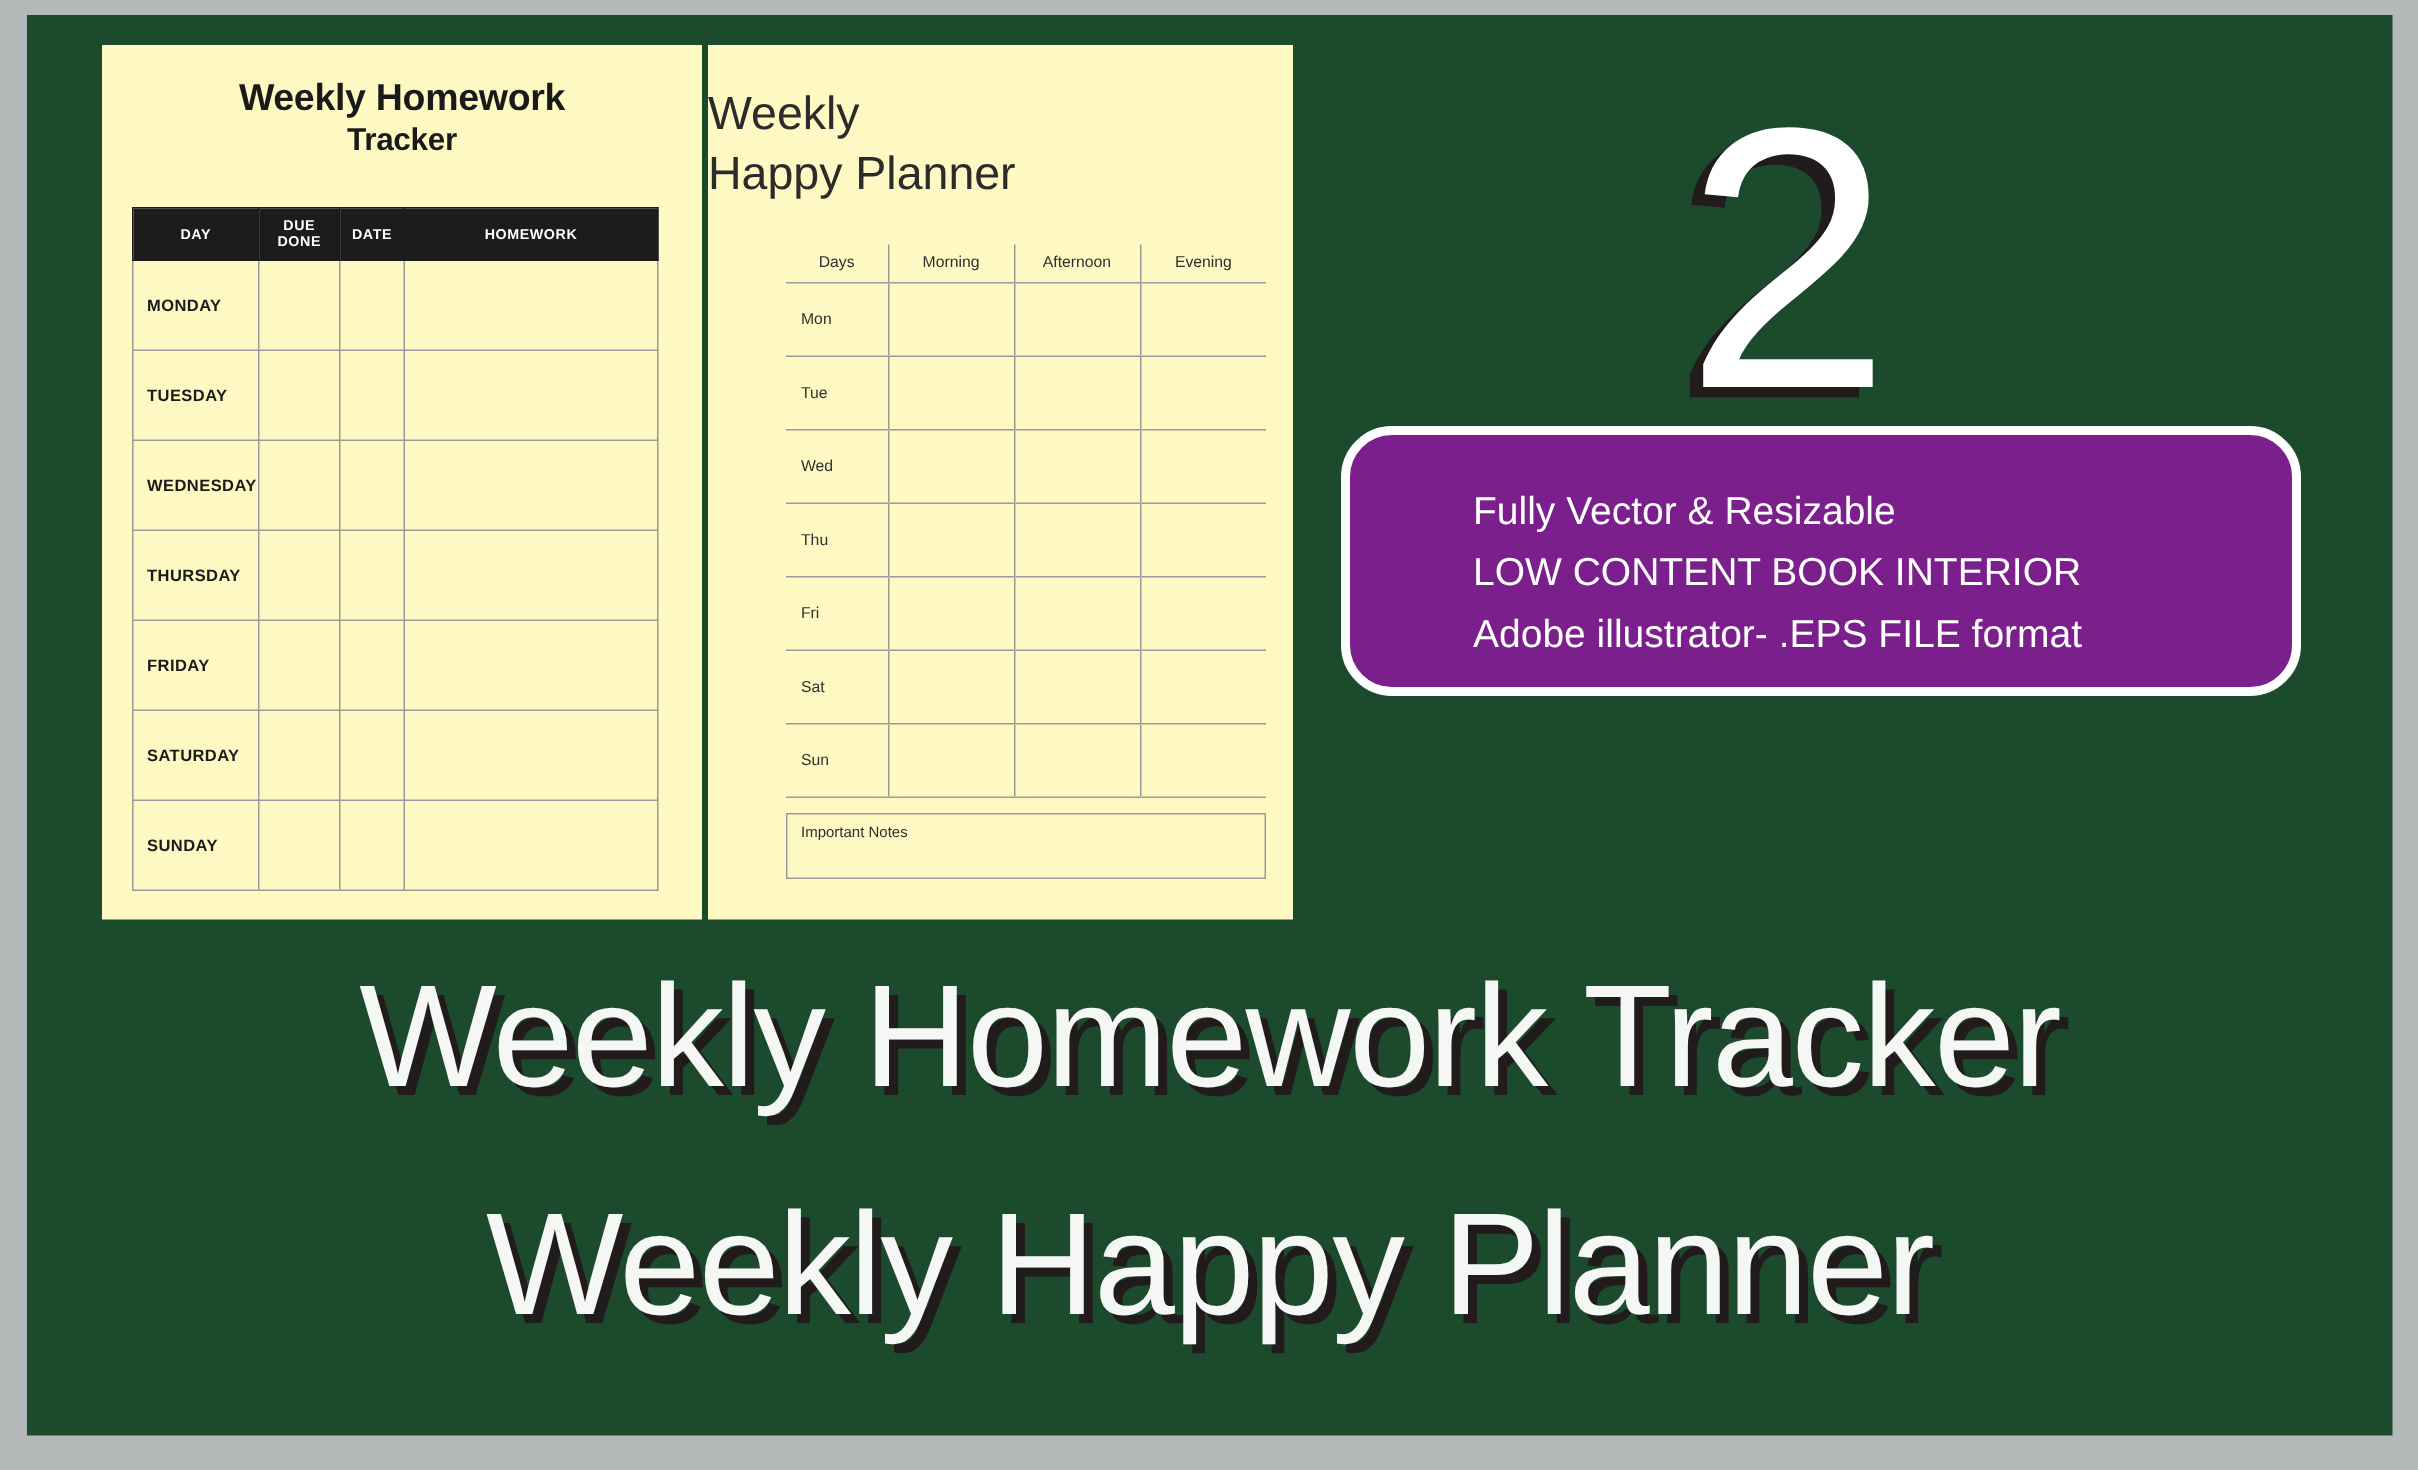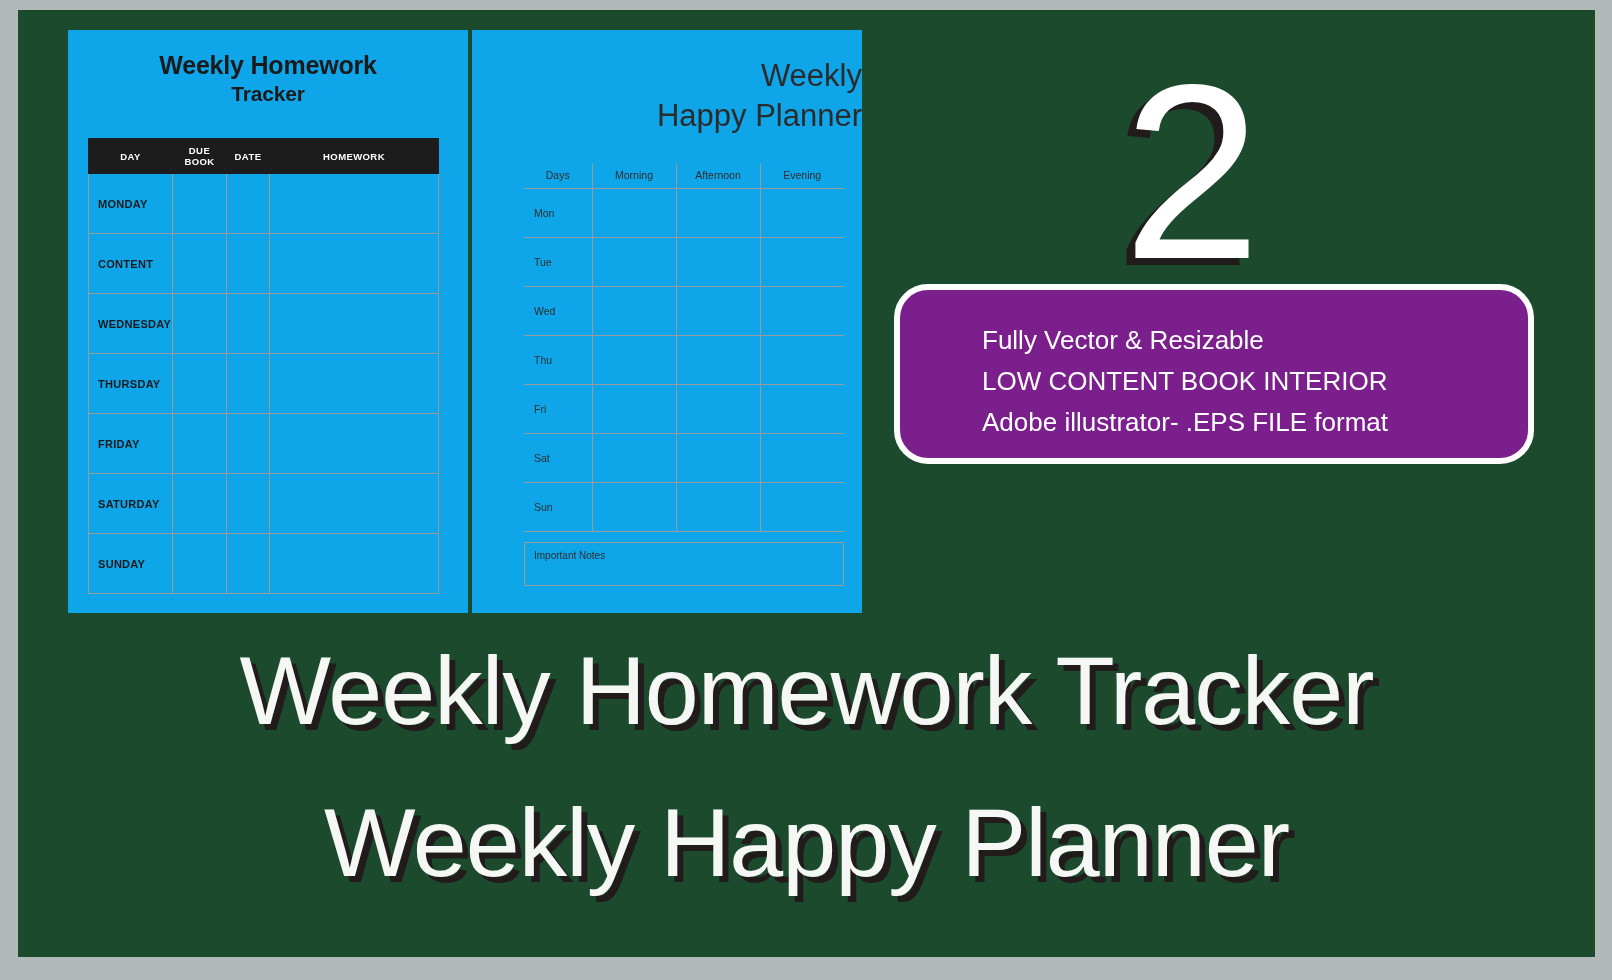--- a/index.html
+++ b/index.html
@@ -14,21 +14,21 @@
   #poster {
     position:absolute;
     left:18px; top:10px;
     width:1577px; height:947px;
     background:#1c4a2c;
   }
 
   
   .card {
     position:absolute;
-    background:#0ea5e9;
+    background:#fef9c3;
   }
   #card-homework { left:50px;  top:20px; width:400px; height:583px; }
   #card-happy    { left:454px; top:20px; width:390px; height:583px; }
 
   
   #hw-title {
     text-align:center;
     font-weight:bold;
     color:#1a1a1a;
     letter-spacing:-0.2px;
@@ -60,21 +60,21 @@
     font-weight:bold;
     letter-spacing:0.3px;
     color:#1a1a1a;
     padding-left:9px;
     vertical-align:middle;
   }
   table.hw td.blank { padding:0; }
 
   
   #hp-title {
-    text-align:right;
+    text-align:left;
     color:#2b2b2b;
     font-weight:normal;
   }
   #hp-title .line1 { font-size:31px; line-height:40px; padding-top:26px; }
   #hp-title .line2 { font-size:31px; line-height:40px; }
 
   table.hp {
     position:absolute;
     left:52px; top:133px;
     width:320px;
@@ -171,34 +171,34 @@
     <table class="hw">
       <colgroup>
         <col style="width:84px">
           <col style="width:54px">
           <col style="width:43px">
           <col style="width:169px">
       </colgroup>
       <thead>
         <tr>
           <th>DAY</th>
-          <th>DUE BOOK</th>
+          <th>DUE DONE</th>
           <th>DATE</th>
           <th>HOMEWORK</th>
         </tr>
       </thead>
       <tbody id="hw-body">
           <tr>
             <td>MONDAY</td>
             <td class="blank"></td>
             <td class="blank"></td>
             <td class="blank"></td>
           </tr>
           <tr>
-            <td>CONTENT</td>
+            <td>TUESDAY</td>
             <td class="blank"></td>
             <td class="blank"></td>
             <td class="blank"></td>
           </tr>
           <tr>
             <td>WEDNESDAY</td>
             <td class="blank"></td>
             <td class="blank"></td>
             <td class="blank"></td>
           </tr>

